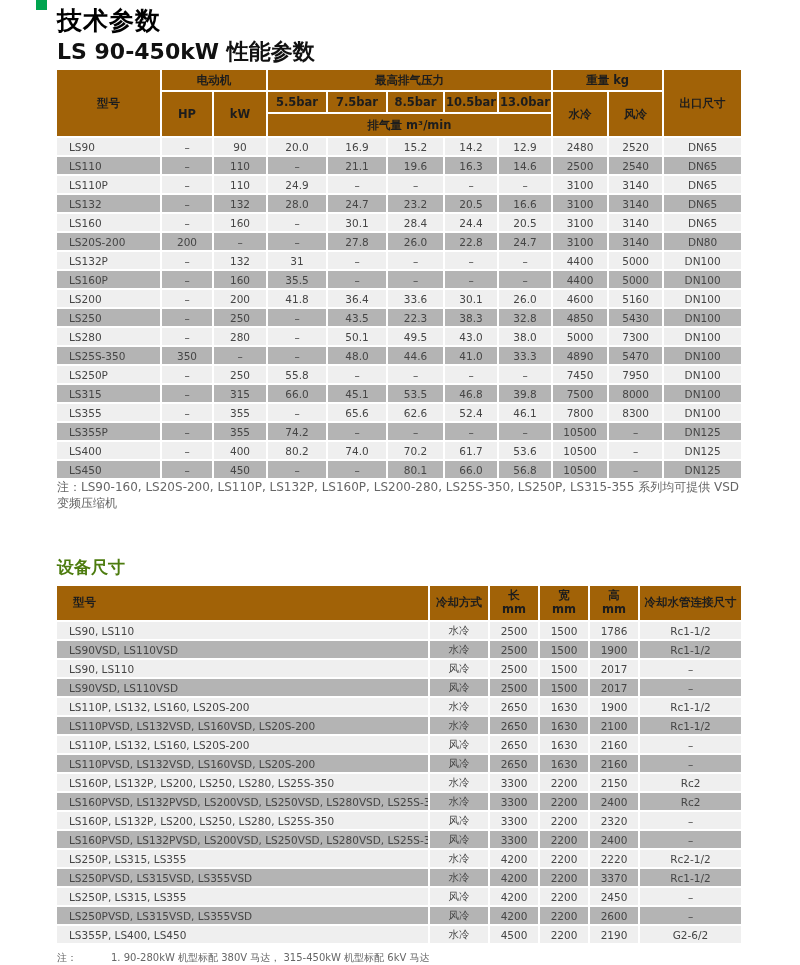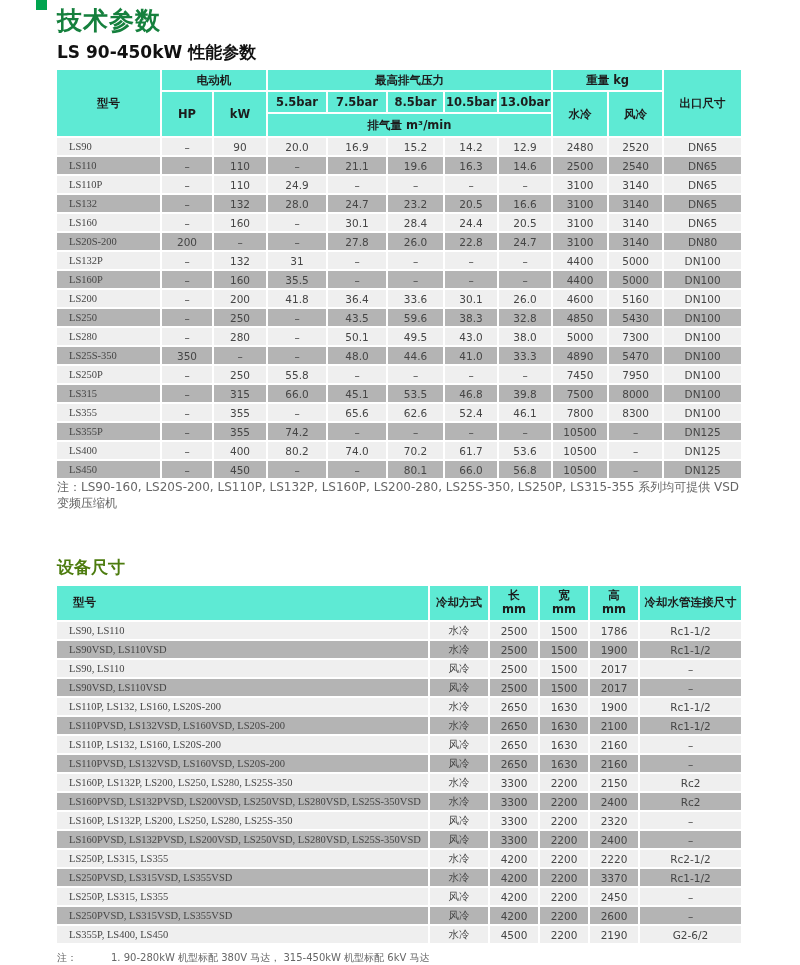--- a/index.html
+++ b/index.html
@@ -12,48 +12,48 @@
   }
   .content { padding:0 57px; position:relative; }
 
   .accent-bullet {
     position:absolute; left:36px; top:0;
     width:11px; height:10px; background:#00a44f;
   }
   .page-title {
     margin:0; padding-top:2px;
     font-size:25px; line-height:38px;
-    font-weight:bold; color:#15803d; letter-spacing:1px;
+    font-weight:bold; color:#000000; letter-spacing:1px;
   }
   .subtitle {
     margin:2px 0 8px 0;
-    font-size:17px; line-height:20px;
+    font-size:22px; line-height:20px;
     font-weight:bold; color:#111;
   }
 
   table {
     border-collapse:separate; border-spacing:0;
     width:686px; table-layout:fixed;
   }
   th, td {
     border-right:2px solid #fff;
     border-bottom:2px solid #fff;
     overflow:hidden; white-space:nowrap;
   }
   th {
-    background:#5eead4; color:#1d1d1d;
+    background:#a16207; color:#1d1d1d;
     font-size:11.5px; font-weight:bold;
     text-align:center; padding:0;
   }
   td {
     font-size:10.5px; color:#454545;
     text-align:center; height:17px; vertical-align:middle;
     padding:0;
   }
-  td:first-child { text-align:left; padding-left:12px;font-family:Liberation Serif, serif; }
+  td:first-child { text-align:left; padding-left:12px; }
   .row-light td { background:#efefef; }
   .row-dark td  { background:#b4b4b4; }
 
   tr.hr1 th { height:20px; }
   tr.hr2 th { height:20px; }
   tr.hr3 th { height:22px; }
   tr.hdim th { height:34px; line-height:1.2; }
   th.left { text-align:left; padding-left:16px; }
 
   .note-line {
@@ -234,21 +234,21 @@
           <td>4600</td>
           <td>5160</td>
           <td>DN100</td>
         </tr>
         <tr class="row-dark">
           <td>LS250</td>
           <td>–</td>
           <td>250</td>
           <td>–</td>
           <td>43.5</td>
-          <td>59.6</td>
+          <td>22.3</td>
           <td>38.3</td>
           <td>32.8</td>
           <td>4850</td>
           <td>5430</td>
           <td>DN100</td>
         </tr>
         <tr class="row-light">
           <td>LS280</td>
           <td>–</td>
           <td>280</td>

